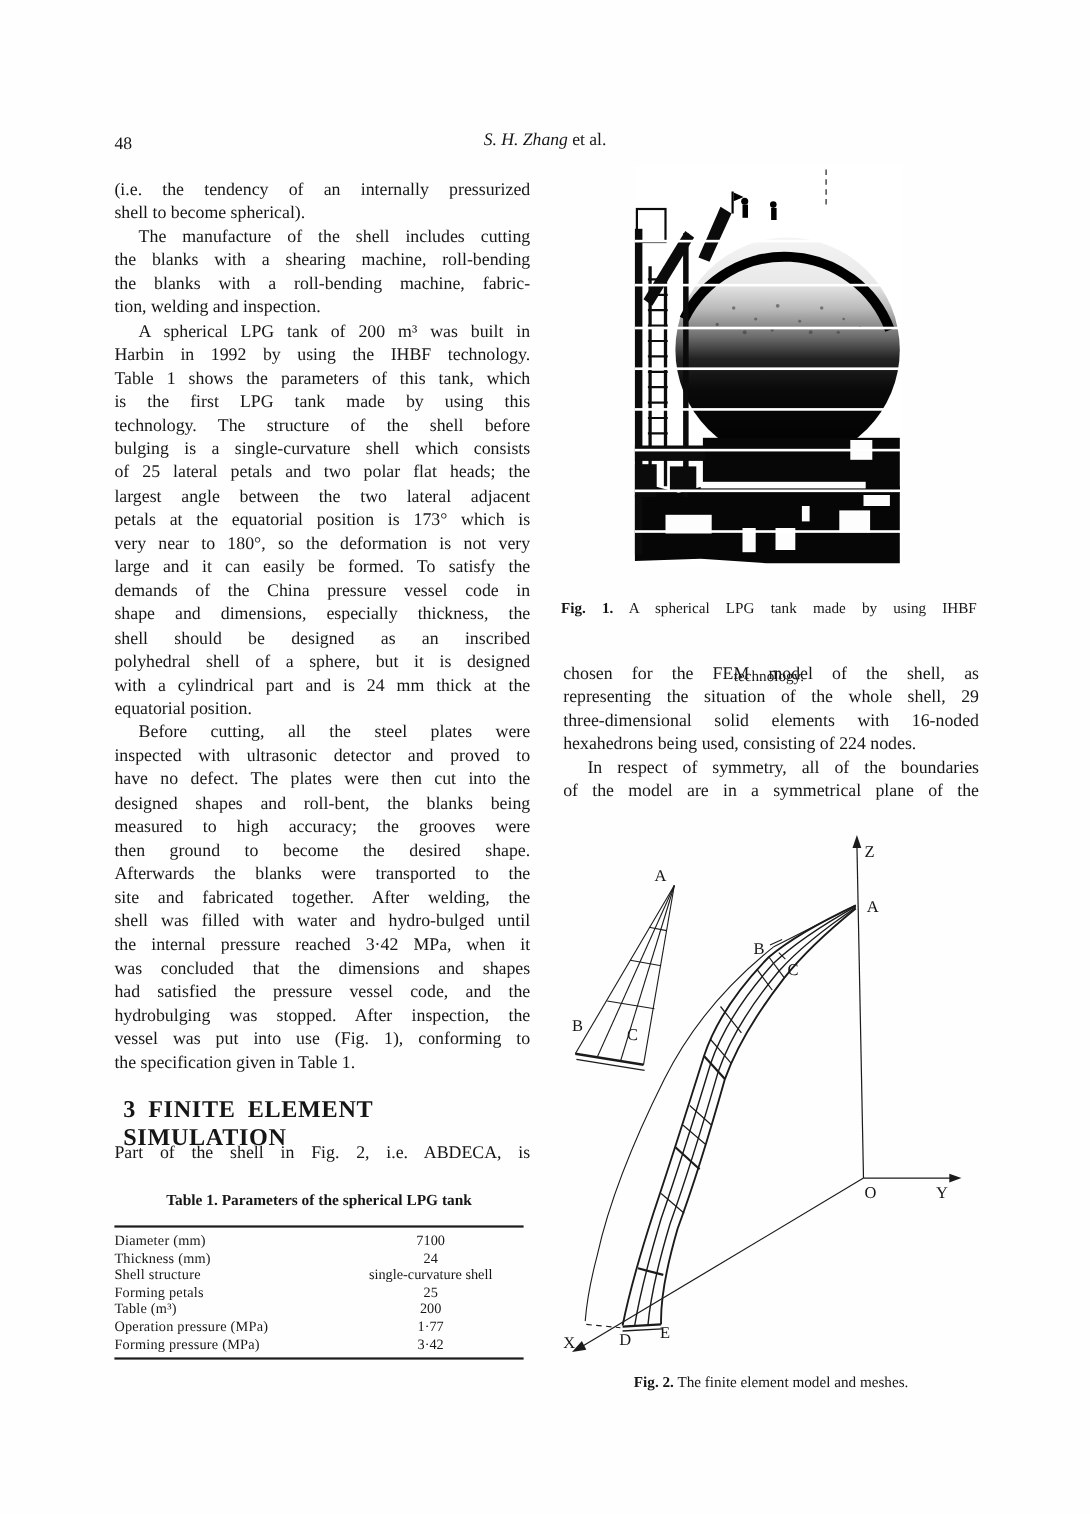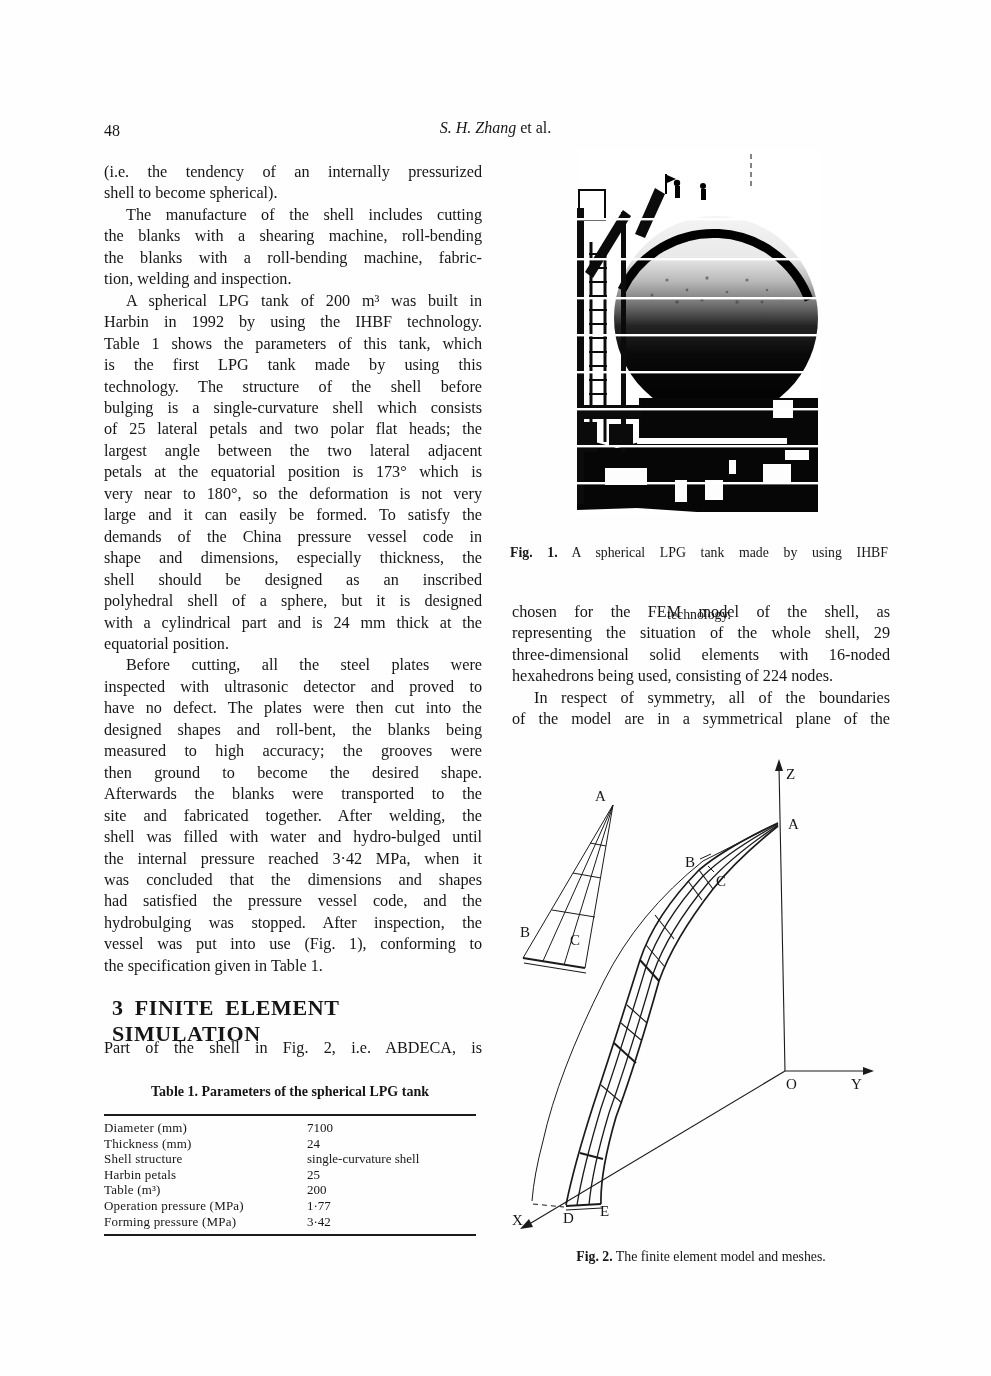--- a/index.html
+++ b/index.html
@@ -31,21 +31,21 @@
   .fig1cap .l2{text-align:center;margin-top:44px;}
   .figlabel{font-weight:bold;}
   
   .fig2{left:500px;top:755px;width:480px;height:485px;}
   .fig2cap{left:512px;top:1249px;width:378px;text-align:center;font-size:13.8px;}
   
   .tabcap{left:104px;top:1084px;width:372px;text-align:center;font-weight:bold;font-size:14px;font-family:Liberation Serif, serif;}
   .table1{left:104px;top:1114px;width:372px;border-top:2px solid #1c1c1c;border-bottom:2px solid #1c1c1c;padding:4px 0 5px 0;}
   .trow{display:flex;font-size:13px;line-height:15.6px;gap:17px;}
   .tlabel{flex:0 0 186px;letter-spacing:0.2px;}
-  .tvalue{flex:1;}
+  .tvalue{flex:1;text-align:center;}
   svg text{font-family:"Liberation Serif","DejaVu Serif",serif;fill:#161616;}
 </style>
 </head>
 <body>
 
 <div class="abs pagenum">48</div>
 <div class="abs runhead">
   <span class="it">S. H. Zhang</span><span> et al.</span>
 </div>
 
@@ -113,21 +113,21 @@
     </div>
     <div class="trow">
       <span class="tlabel">Thickness (mm)</span>
       <span class="tvalue">24</span>
     </div>
     <div class="trow">
       <span class="tlabel">Shell structure</span>
       <span class="tvalue">single-curvature shell</span>
     </div>
     <div class="trow">
-      <span class="tlabel">Harbin petals</span>
+      <span class="tlabel">Forming petals</span>
       <span class="tvalue">25</span>
     </div>
     <div class="trow">
       <span class="tlabel">Table (m³)</span>
       <span class="tvalue">200</span>
     </div>
     <div class="trow">
       <span class="tlabel">Operation pressure (MPa)</span>
       <span class="tvalue">1·77</span>
     </div>

